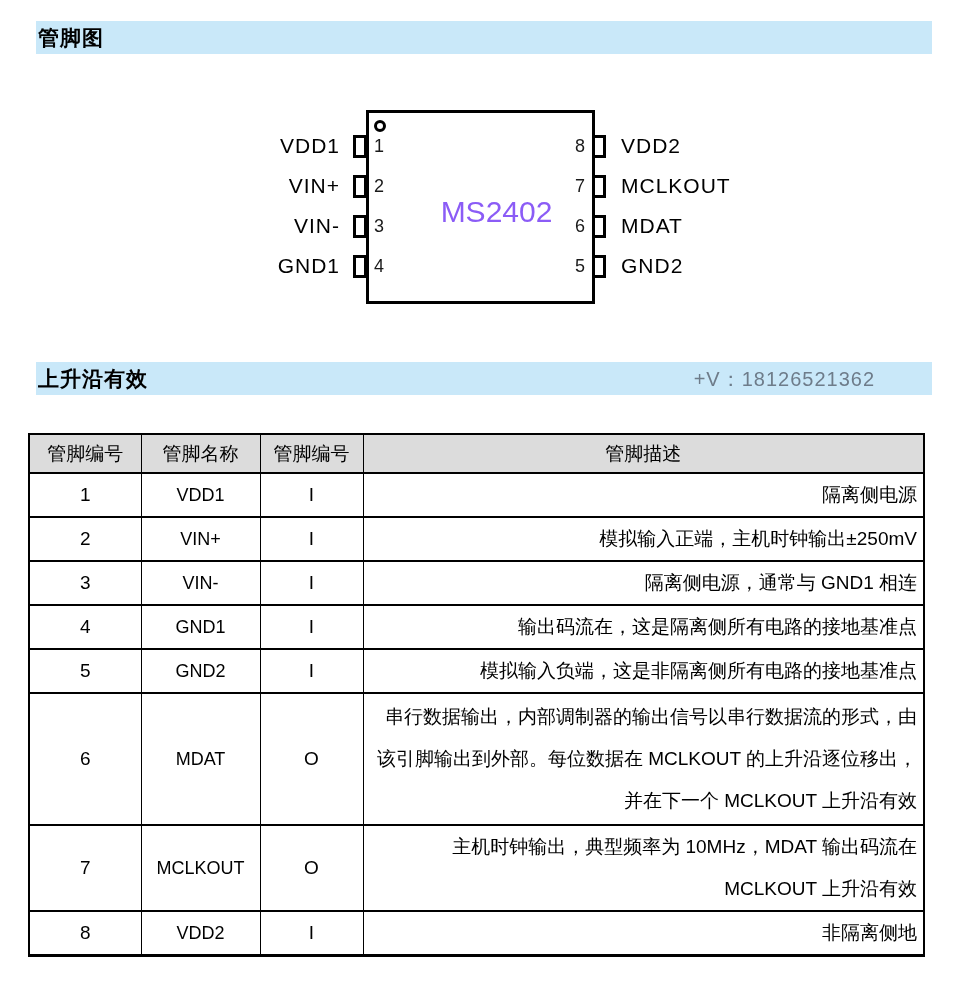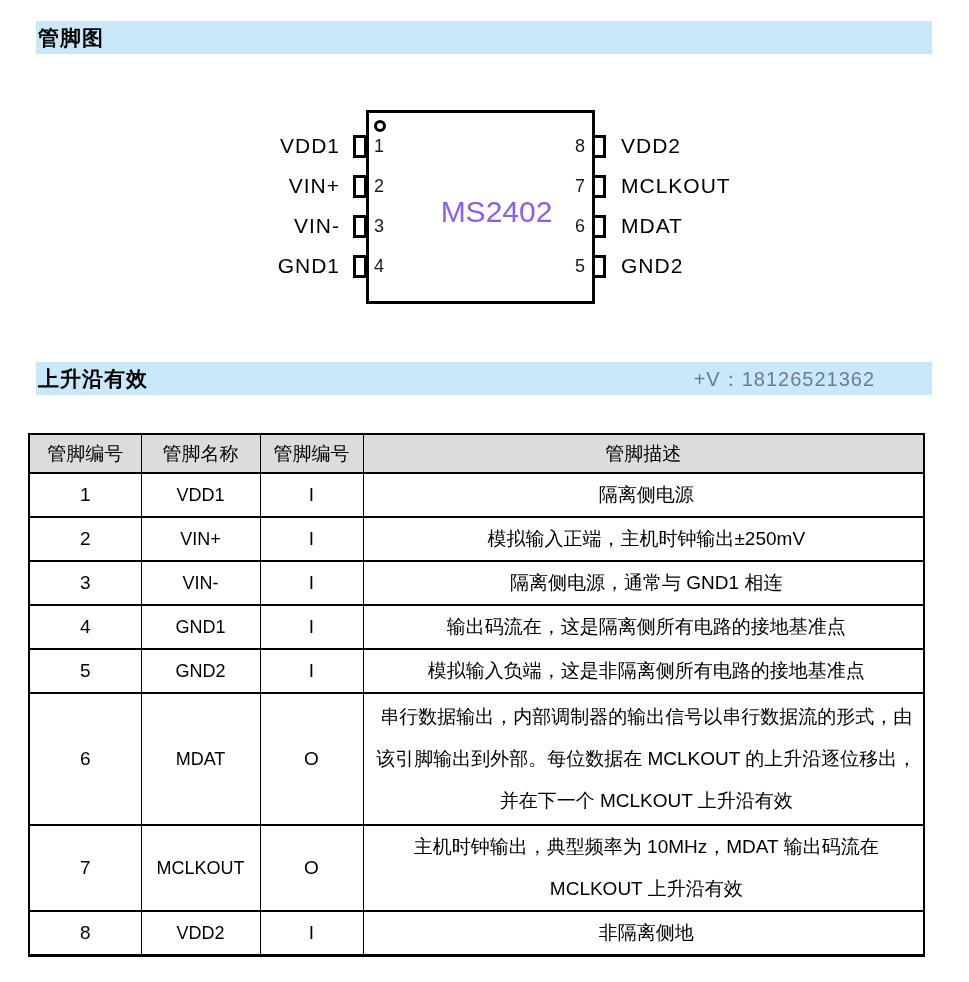--- a/index.html
+++ b/index.html
@@ -71,21 +71,21 @@
     border-left:1px solid #000; border-right:1px solid #000;
     border-top:2px solid #000; border-bottom:2px solid #000;
     vertical-align:middle;
   }
   .pin-table thead tr { height:39px; }
   .pin-table th {
     background:#dcdcdc; font-weight:400; font-size:19px; text-align:center;
   }
   .pin-table td { font-size:19px; text-align:center; background:#fff; }
   .pin-table td.desc {
-    text-align:center; padding-left:12px; padding-right:6px; line-height:42px;border-radius:14px;
+    text-align:right; padding-left:12px; padding-right:6px; line-height:42px;border-radius:14px;
   }
   .pin-table td.name { font-size:18px; }
   tr.rowh1 { height:44px; }
   tr.rowh2 { height:43px; }
   tr.rowh3 { height:43px; }
   tr.rowh4 { height:43px; }
   tr.rowh5 { height:42px; }
   tr.rowh6 { height:132px; }
   tr.rowh7 { height:82px; }
   tr.rowh8 { height:44px; }

